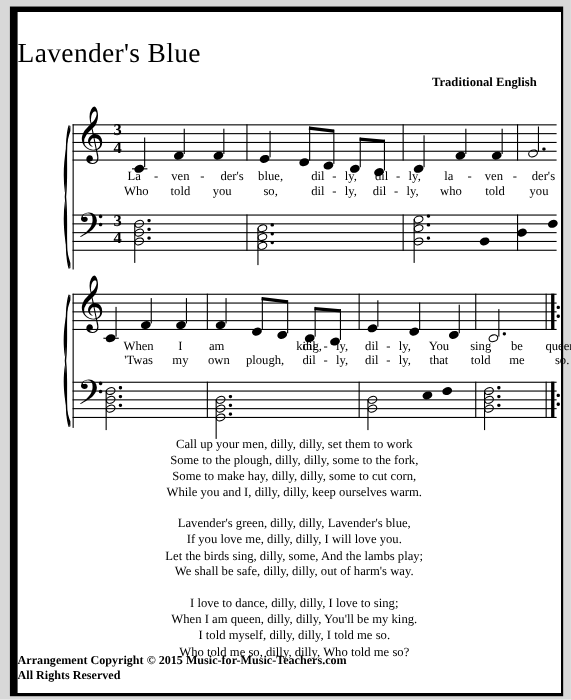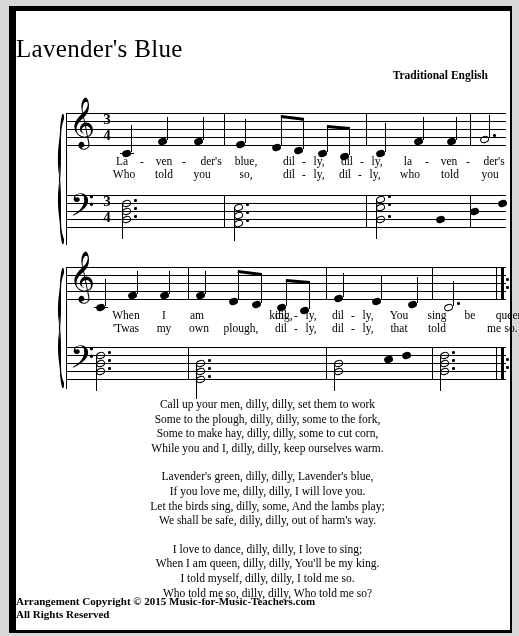--- a/index.html
+++ b/index.html
@@ -449,21 +449,21 @@
         <span style="left:145px;">own</span>
         <span style="left:187px;">plough,</span>
         <span style="left:227px;">dil</span>
         <span style="left:242px;">-</span>
         <span style="left:257px;">ly,</span>
         <span style="left:284px;">dil</span>
         <span style="left:299px;">-</span>
         <span style="left:314px;">ly,</span>
         <span style="left:345px;">that</span>
         <span style="left:383px;">told</span>
-        <span style="left:416px;margin-left:24px;">me</span>
+        <span style="left:416px;">me</span>
         <span style="left:457px;">so.</span>
       </div>
 
       <div class="staff" style="top:82px;">
         <div class="ln l0"></div>
           <div class="ln l1"></div>
           <div class="ln l2"></div>
         <div class="ln l3"></div>
           <div class="ln l4"></div>
 

